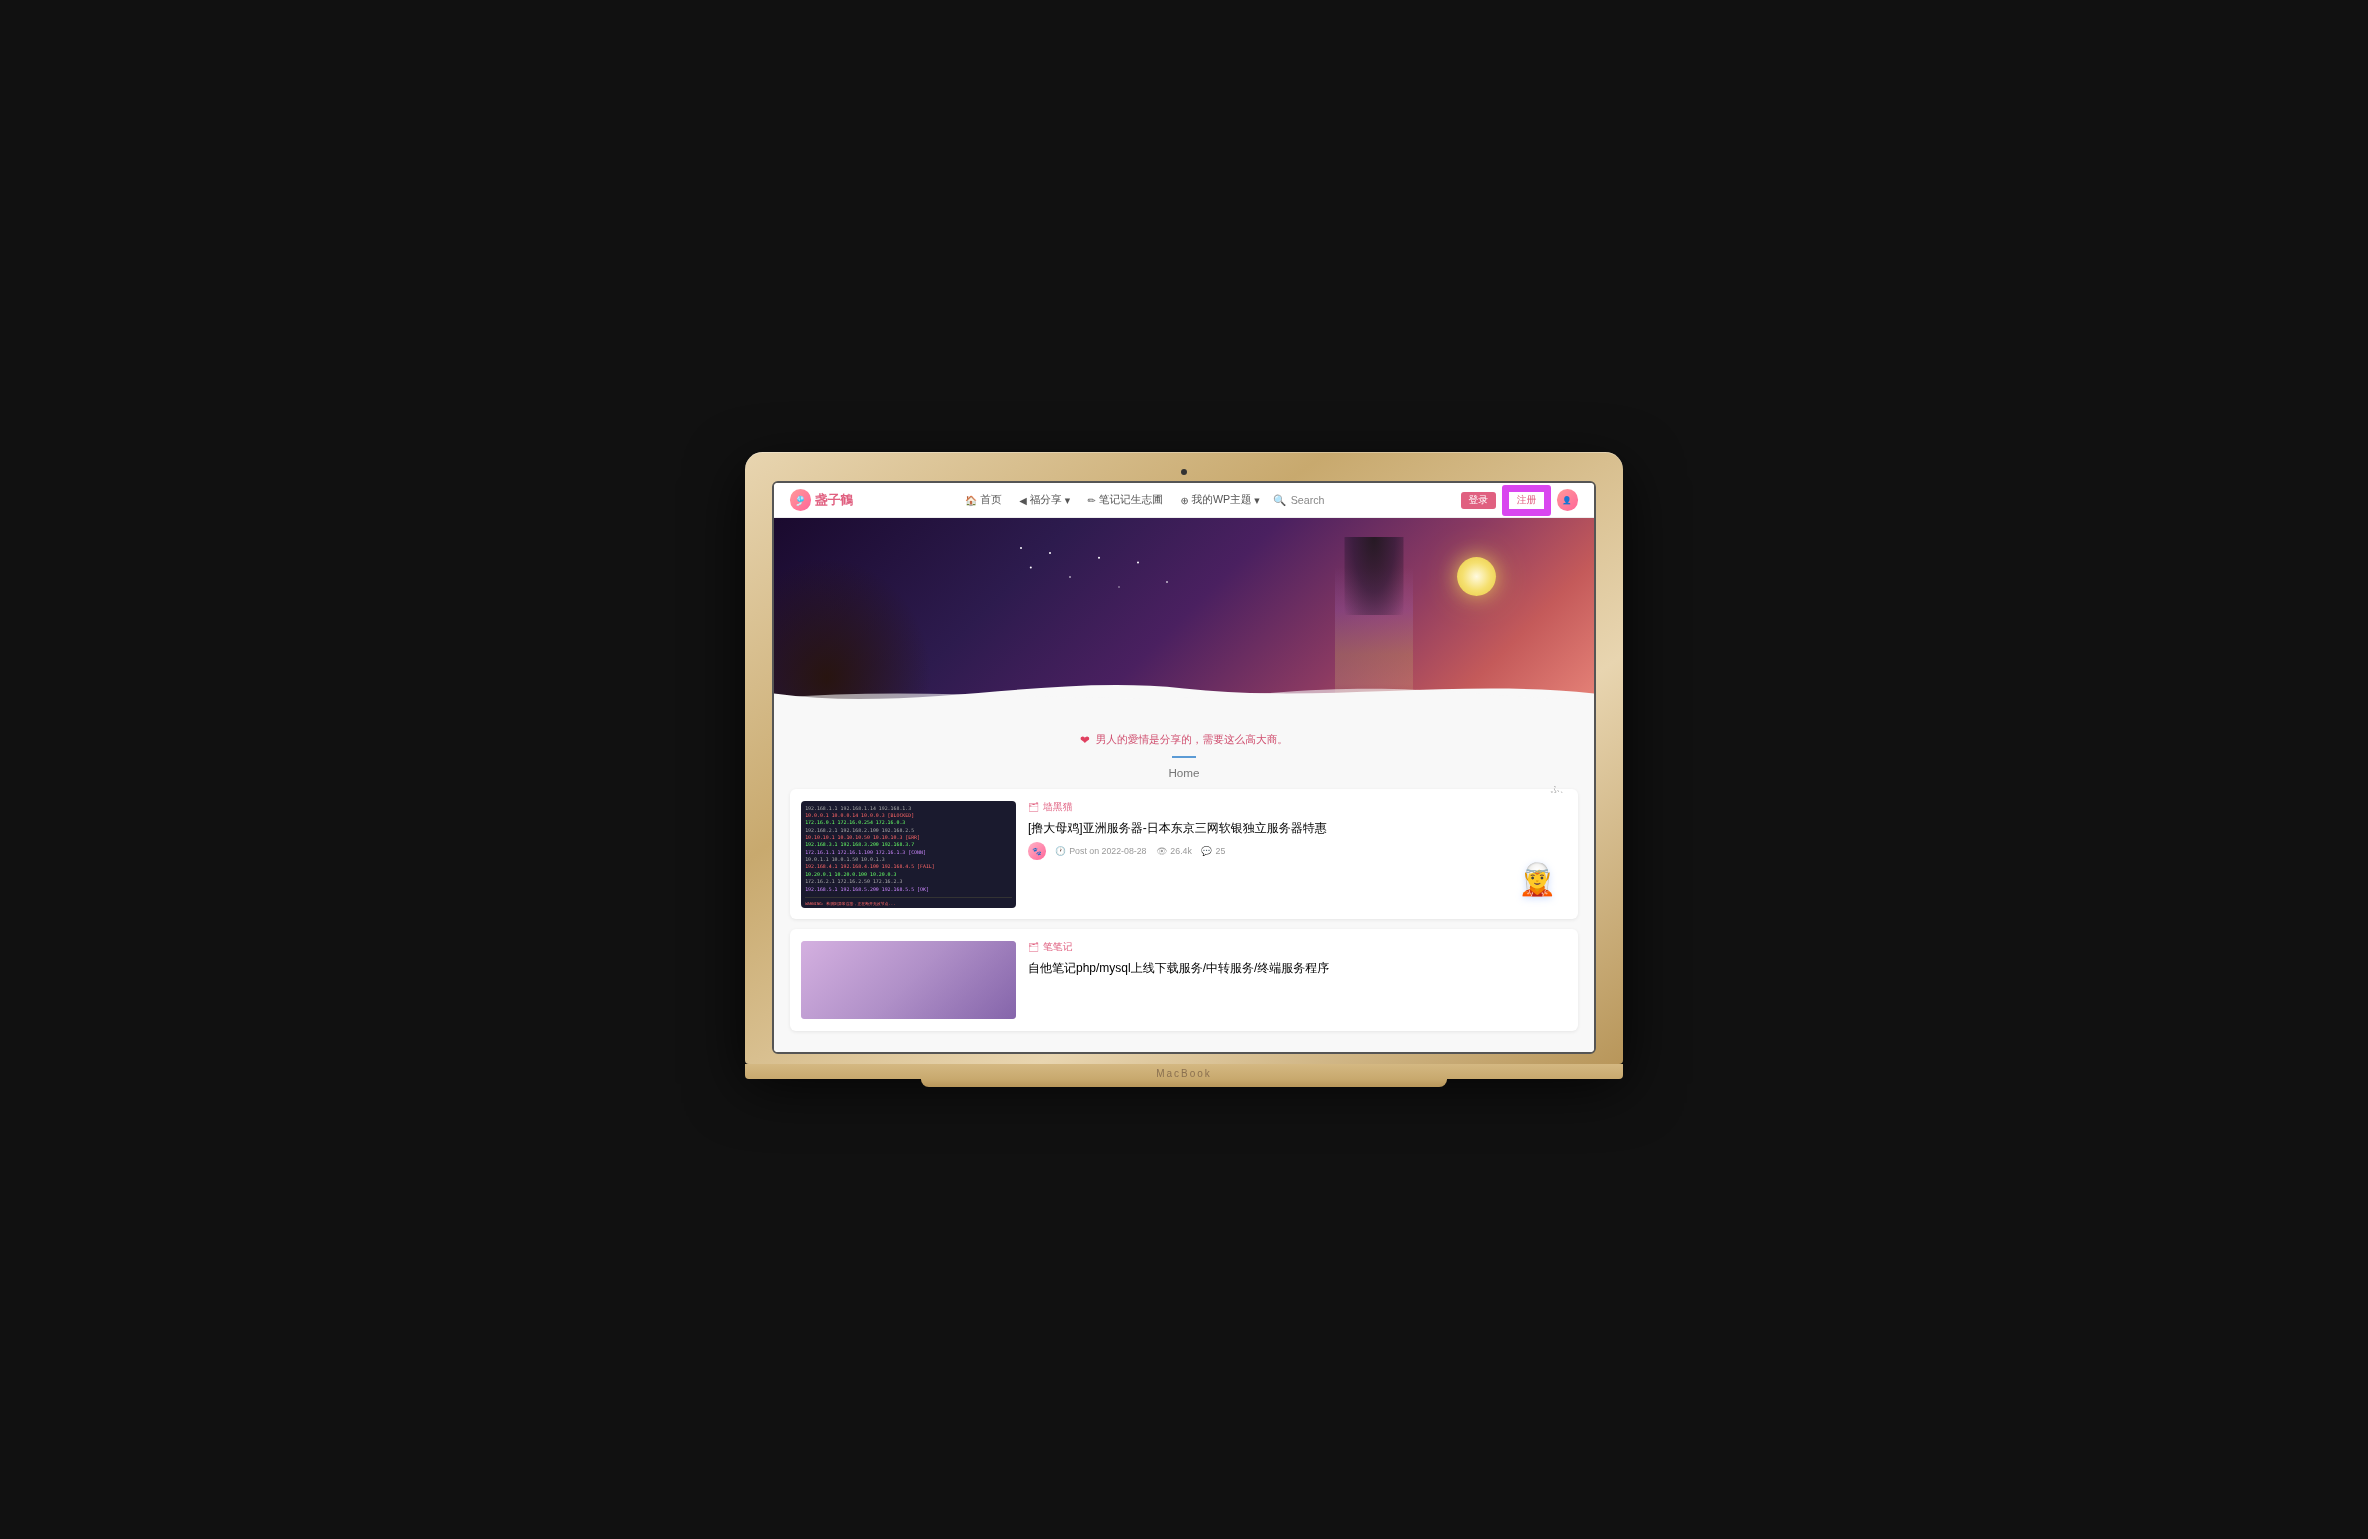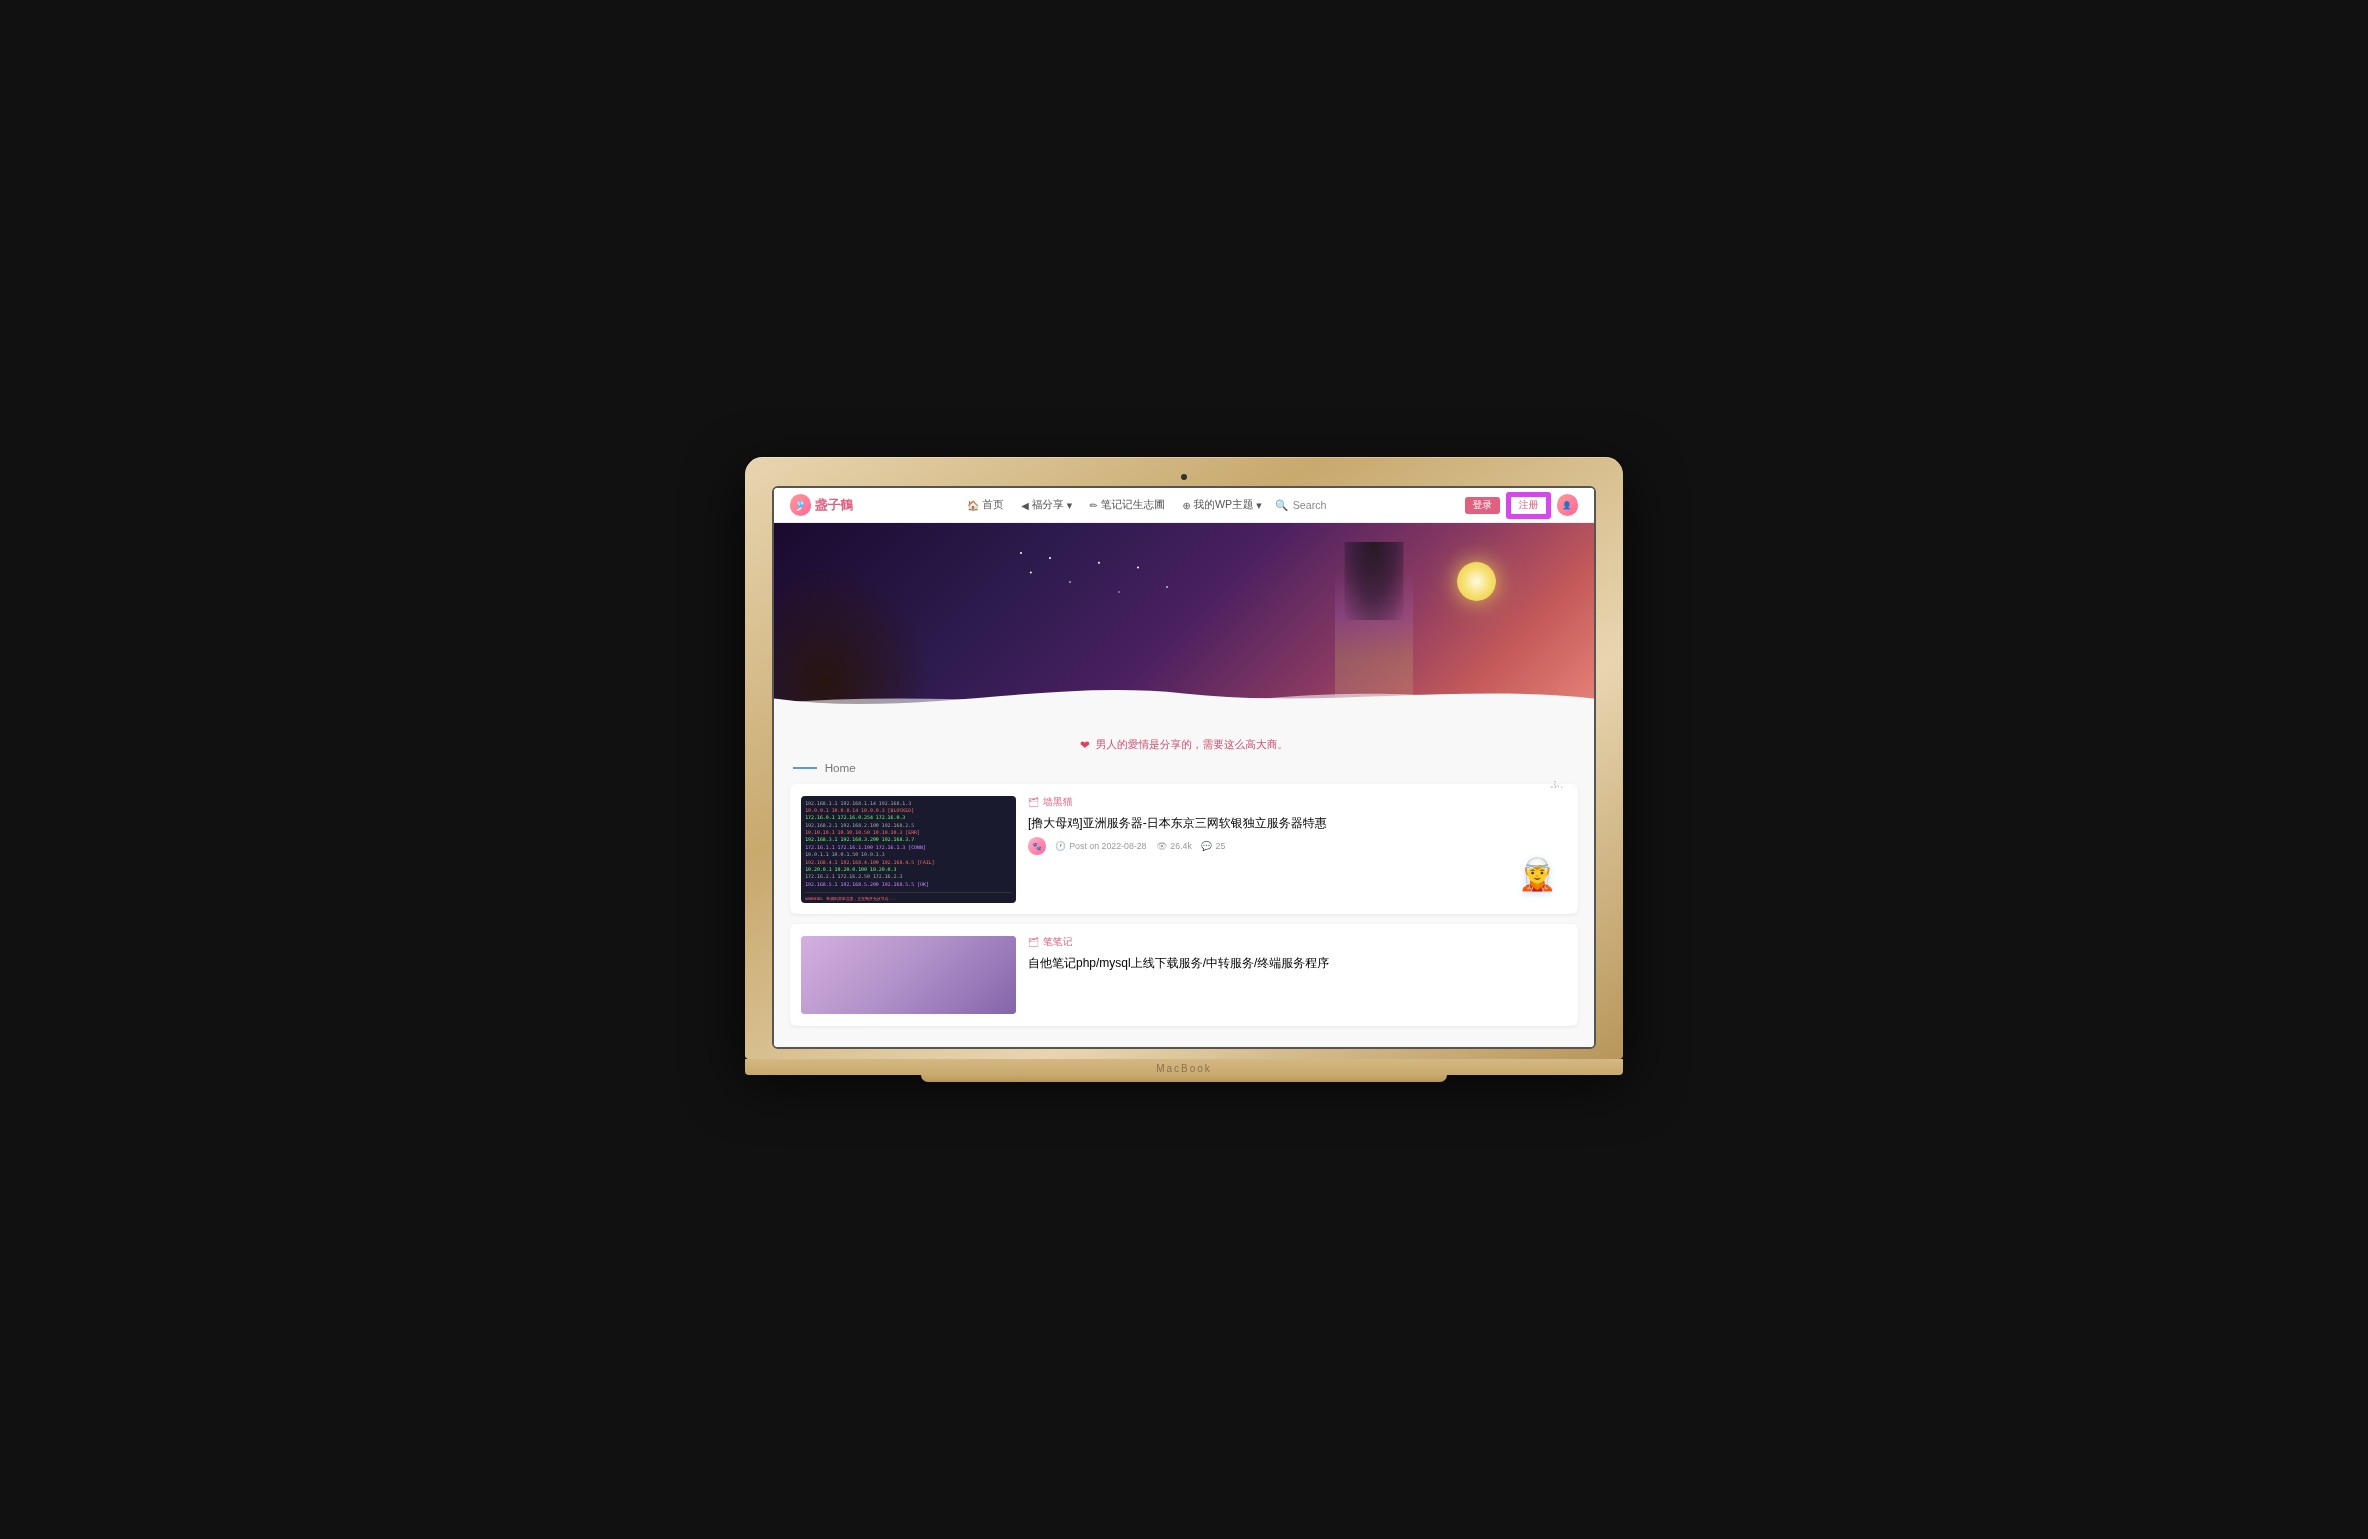--- a/index.html
+++ b/index.html
@@ -143,21 +143,21 @@
       border: none;
       border-radius: 2.9px;
       padding: 2px 7.8px;
       font-size: 9.8px;
       cursor: pointer;
     }
 
     .btn-register {
       background: #fff;
       color: #e06080;
-      border: 5px solid #d946ef;
+      border: 7px solid #d946ef;
       border-radius: 2.9px;
       padding: 2px 7.8px;
       font-size: 9.8px;
       cursor: pointer;
     }
 
     .avatar-circle {
       width: 21.5px; height: 21.5px;
       border-radius: 50%;
       background: linear-gradient(135deg, #ff9999, #ff6699);
@@ -219,20 +219,21 @@
       color: #e04060;
       font-size: 11.7px;
     }
 
     .breadcrumb-row {
       display: flex;
       align-items: center;
       gap: 7.8px;
       margin-bottom: 9.8px;
       padding: 0 3.9px;
+      flex-direction: column;
     }
 
     .breadcrumb-line {
       width: 23.4px;
       height: 2px;
       background: #5b9bd5;
     }
 
     .breadcrumb-text {
       font-size: 11.7px;

